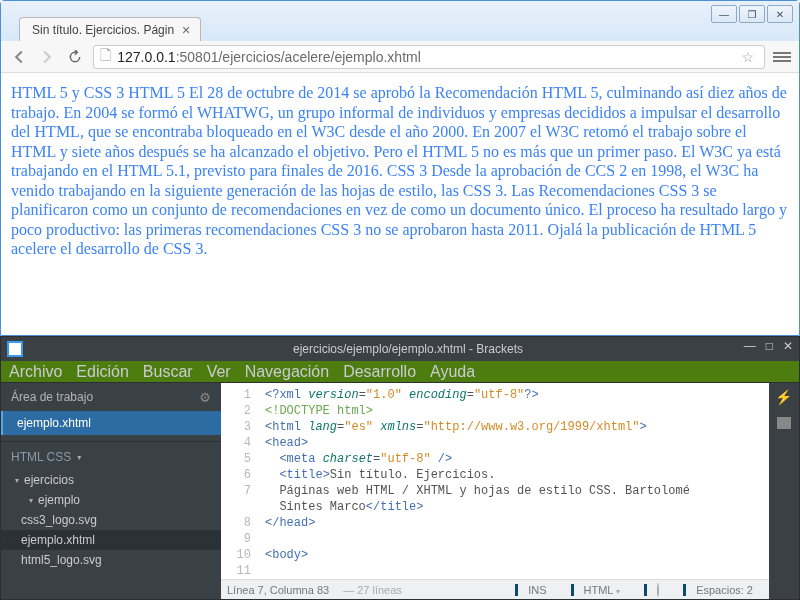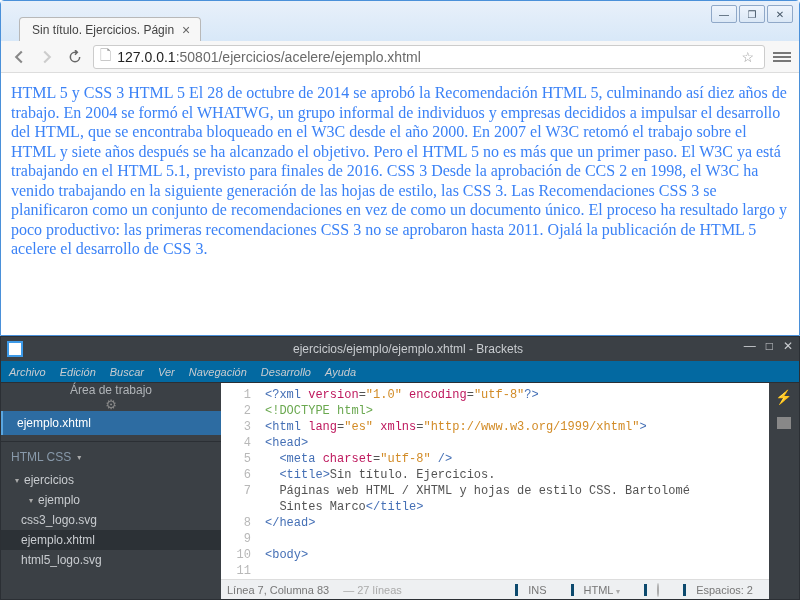--- a/index.html
+++ b/index.html
@@ -21,40 +21,40 @@
 .menu-icon { width: 18px; display: flex; flex-direction: column; gap: 2px; }
 .menu-icon span { height: 2px; background: #777; }
 .page-body { flex: 1; padding: 10px 10px; overflow: auto; }
 .page-body p { font-family: "Times New Roman", serif; font-size: 16px; line-height: 1.22; color: #3b82f6; }
 
 .brackets-window { position: absolute; left: 0; top: 336px; width: 800px; height: 264px; border: 1px solid #2b2f34; background: #3b4045; display: flex; flex-direction: column; }
 .brackets-titlebar { height: 24px; background: #3b4045; display: flex; align-items: center; color: #c9ccd0; font-size: 12px; position: relative; }
 .br-icon { width: 16px; height: 16px; margin-left: 6px; border: 2px solid #3d9ae8; background: #fff; }
 .br-title { position: absolute; left: 16px; right: 0; text-align: center; pointer-events:none; }
 .br-wcontrols { position: absolute; right: 6px; top: 2px; display: flex; gap: 10px; color: #c9ccd0; font-size: 12px; }
-.brackets-menubar { height: 22px; background: #0369a1; display: flex; align-items: center; padding: 0 8px; gap: 14px; color: #c9ccd0; font-size: 11px; border-bottom: 1px solid #2b2f34; font-style: italic; }
+.brackets-menubar { height: 22px; background: #4d7c0f; display: flex; align-items: center; padding: 0 8px; gap: 14px; color: #c9ccd0; font-size: 16px; border-bottom: 1px solid #2b2f34; }
 .brackets-body { flex: 1; display: flex; min-height: 0; }
 .br-sidebar { width: 220px; background: #3b4045; display: flex; flex-direction: column; color: #c9ccd0; font-size: 12px; }
-.br-side-header { height: 28px; display: flex; align-items: center; justify-content: space-between; padding: 0 10px; color: #b0b4b8; flex-direction: column; }
+.br-side-header { height: 28px; display: flex; align-items: center; justify-content: space-between; padding: 0 10px; color: #b0b4b8; }
 .br-gear { font-size: 13px; color: #888; }
 .br-openfile { background: #2d6ca2; color: #fff; padding: 5px 14px; border-left: 2px solid #5aa6e0; }
 .br-project { display:flex; align-items:center; gap:6px; color: #89a; padding: 8px 10px 4px 10px; font-size: 12px; border-top: 1px solid #2b2f34; margin-top: 6px;}
 .br-tree { padding: 2px 0; }
 .br-tree-item { padding: 3px 10px 3px 10px; color: #c9ccd0; display:flex; align-items:center; gap:5px;}
 .br-tree-item.d1 { padding-left: 14px; }
 .br-tree-item.d2 { padding-left: 28px; }
 .br-tree-item.d3 { padding-left: 20px; }
 .br-tree-item.sel { background: #2c3136; }
 .tri { font-size: 8px; color: #aaa; }
 .br-main { flex: 1; display: flex; flex-direction: column; background: #f8f8f8; min-width: 0; }
 .br-editor { flex: 1; display: flex; font-family: "Consolas", "Courier New", monospace; font-size: 12px; overflow: hidden; background:#fff;}
 .gutter { width: 38px; text-align: right; color: #b8b8b8; padding: 4px 8px 4px 0; background: #fff; line-height: 16px; user-select:none;}
 .code { flex: 1; padding: 4px 0 4px 6px; line-height: 16px; white-space: pre; color: #535353; overflow:hidden;}
 .code .kw { color: #446fb5; }
-.code .attr { color: #be185d; }
+.code .attr { color: #0f766e; font-style: italic; }
 .code .str { color: #d28b26; }
 .code .grn { color: #6aa84f; }
 .br-rightbar { width: 30px; background: #3b4045; display: flex; flex-direction: column; align-items: center; padding-top: 6px; gap: 12px; }
 .bolt { color: #e8a33d; font-size: 14px; }
 .build { width: 14px; height: 12px; background: #888; }
 .br-status { height: 20px; background: #eef0f2; border-top: 1px solid #ddd; display: flex; align-items: center; font-size: 11px; color: #777; padding: 0 6px; gap: 14px; }
 .br-status .spacer { flex: 1; }
 .br-status .cell { border-left: 3px solid #0c4a6e; padding: 0 10px; }
 .circ { width:10px; height:10px; border:1px solid #aaa; border-radius:50%; }
 </style>

